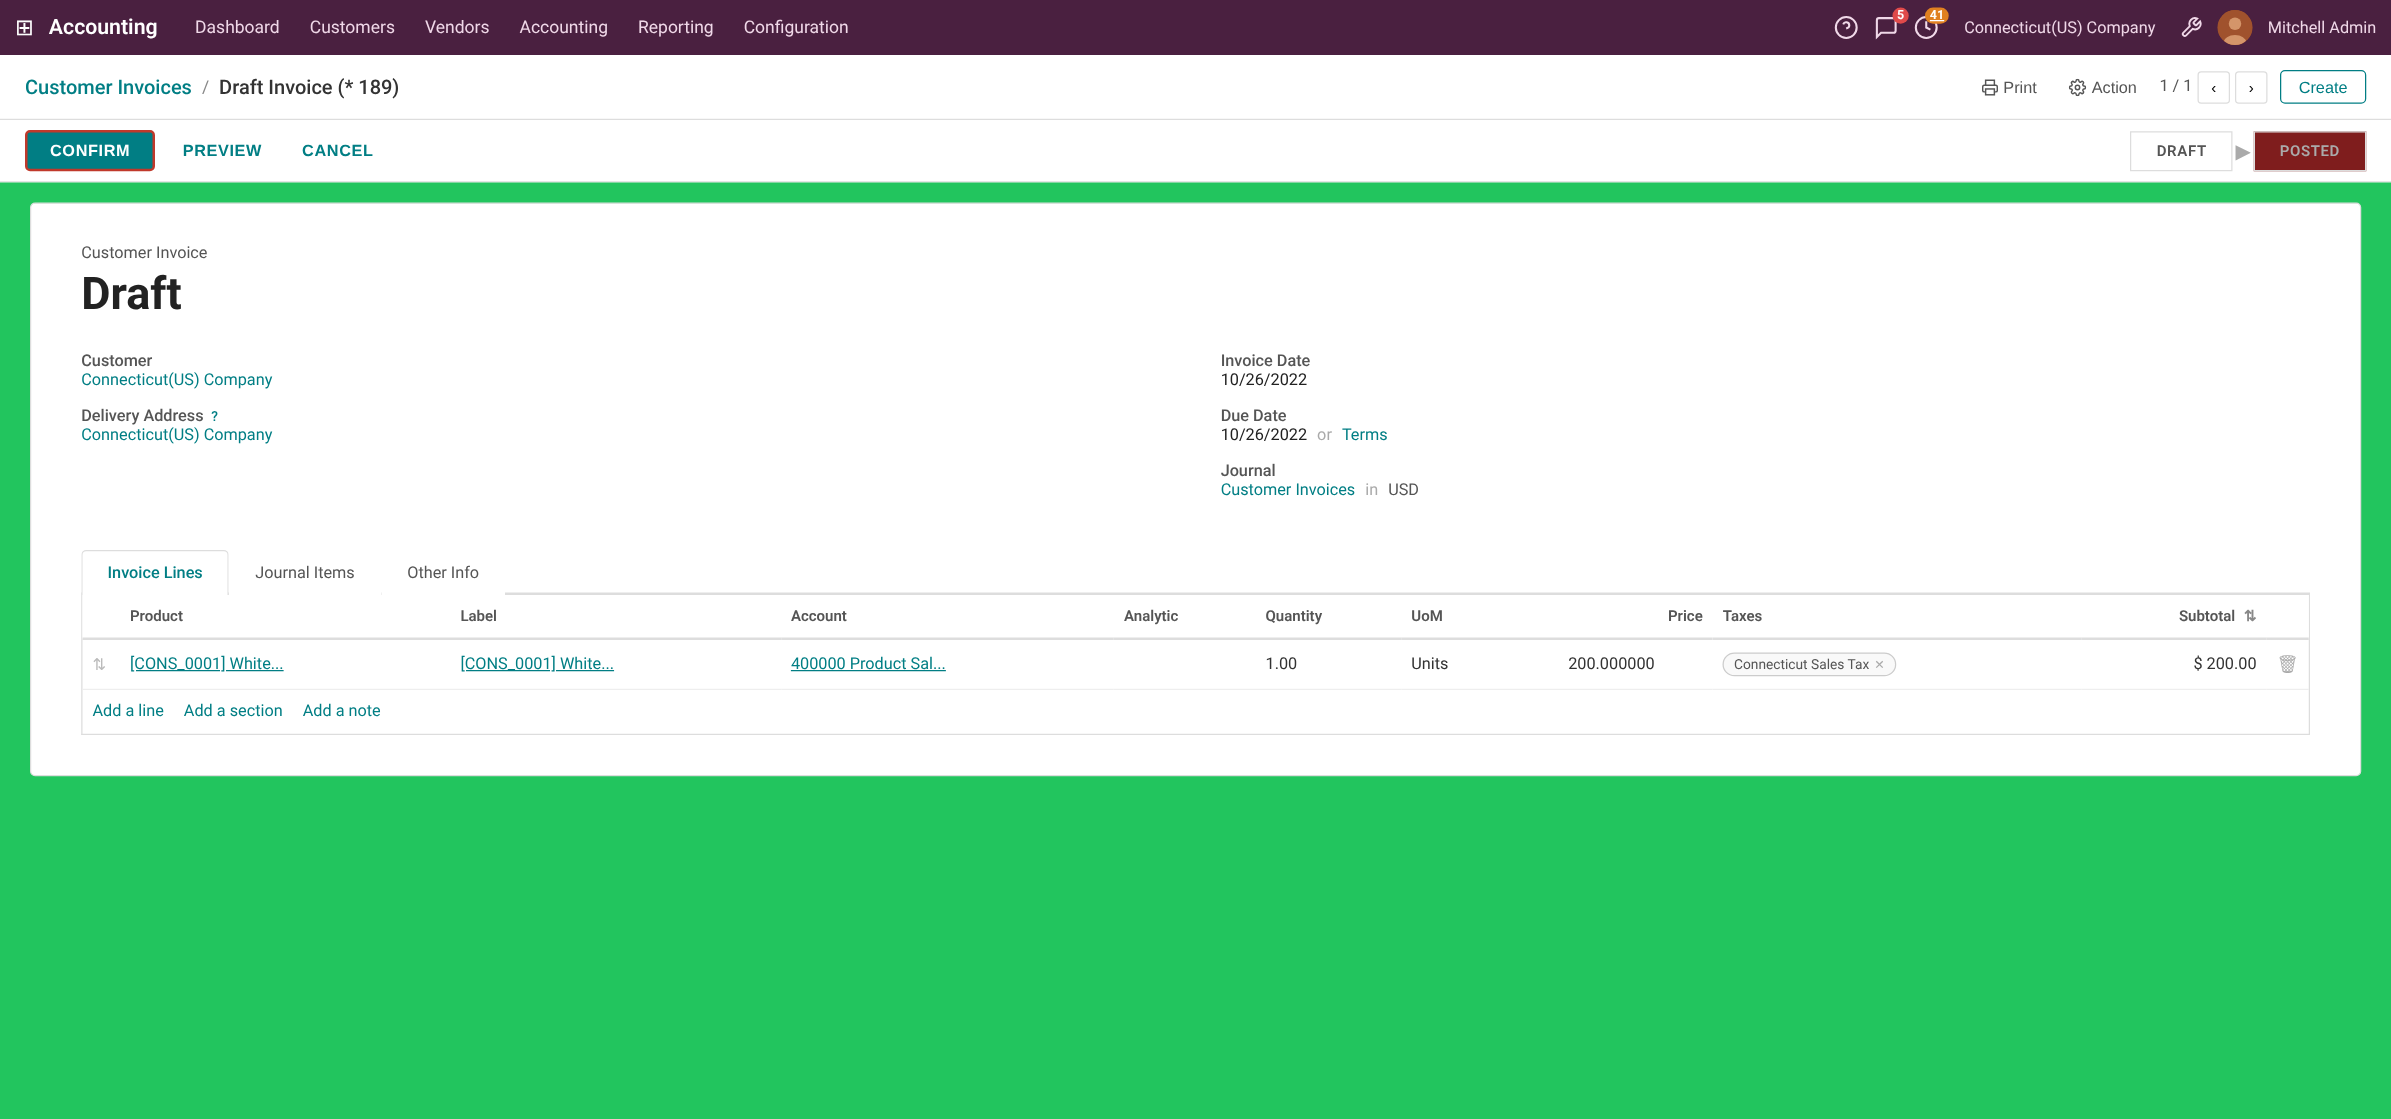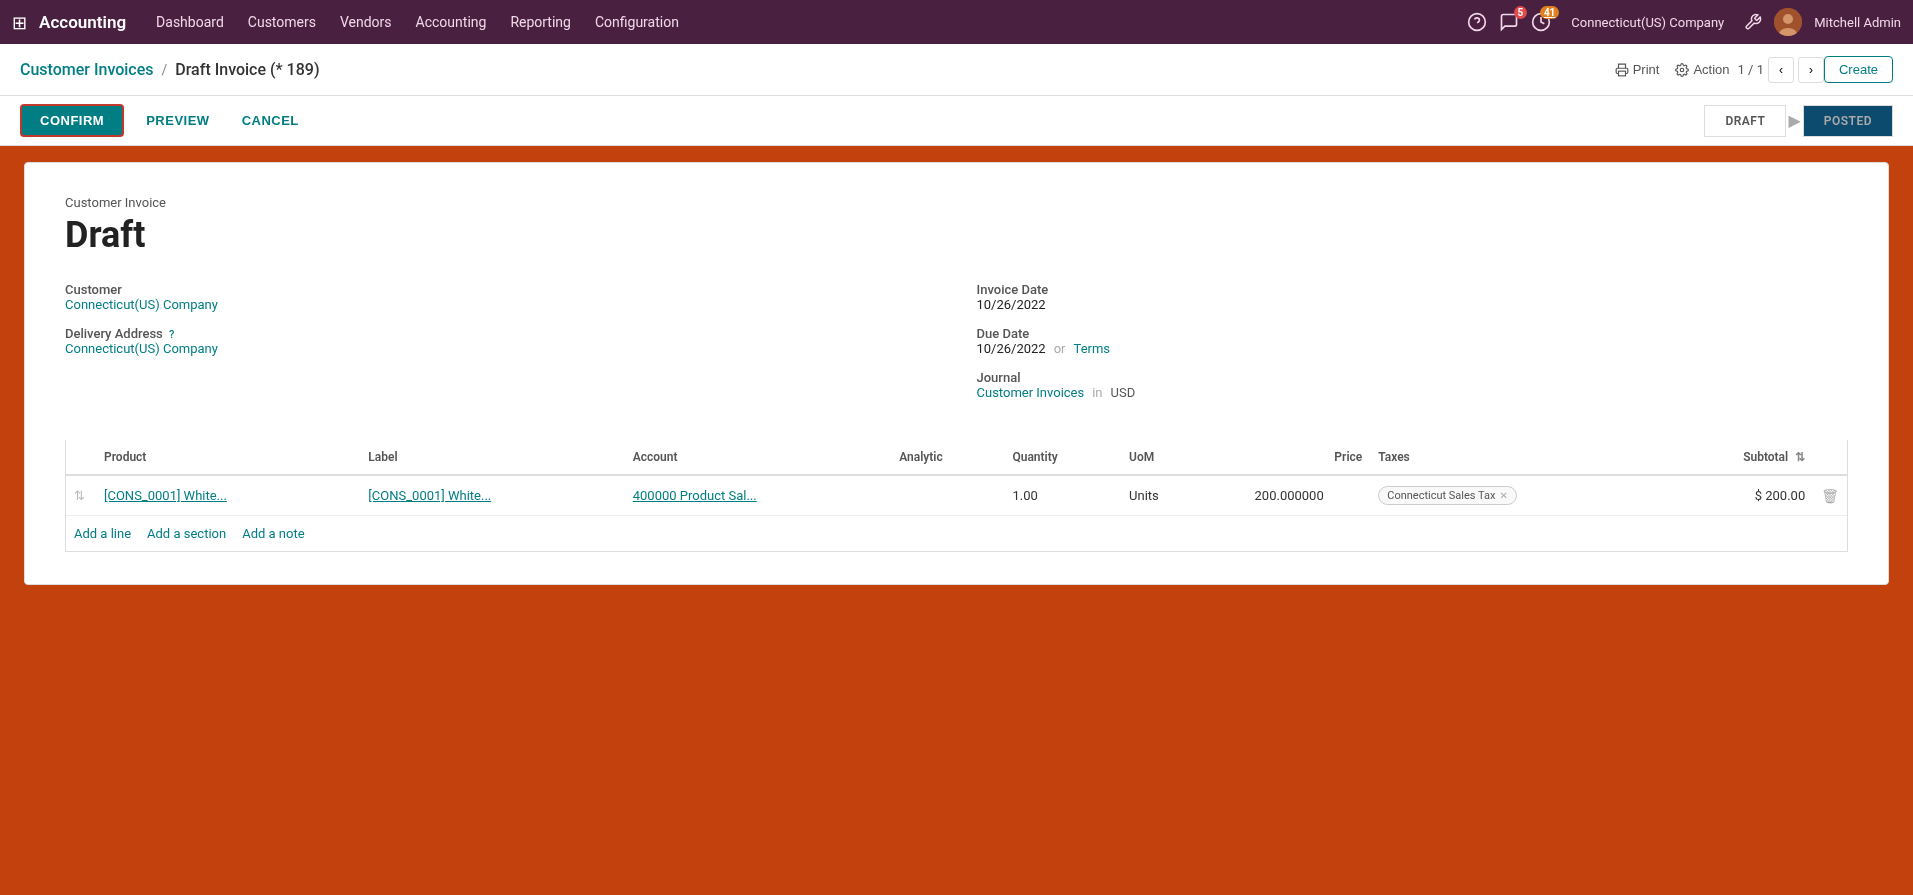--- a/index.html
+++ b/index.html
@@ -32,21 +32,21 @@
       border-bottom: 1px solid #ddd;
       display: flex;
       align-items: center;
       padding: 0 20px;
       height: 52px;
     }
     .breadcrumb-text { display: flex; align-items: center; gap: 4px; flex: 1; }
     .breadcrumb-link { color: #017e84; font-size: 16px; cursor: pointer; text-decoration: none; font-weight: 500; }
     .breadcrumb-sep { color: #888; margin: 0 4px; }
     .breadcrumb-current { color: #333; font-size: 16px; font-weight: 500; }
-    .breadcrumb-actions { display: flex; align-items: center; gap: 0; }
+    .breadcrumb-actions { display: flex; align-items: center; gap: 10px; }
     .btn-action { background: none; border: none; cursor: pointer; color: #555; font-size: 13px; display: flex; align-items: center; gap: 4px; padding: 4px 8px; }
     .pagination { display: flex; align-items: center; gap: 4px; font-size: 13px; color: #555; }
     .pag-btn { background: none; border: 1px solid #ddd; width: 26px; height: 26px; border-radius: 3px; cursor: pointer; display: flex; align-items: center; justify-content: center; font-size: 12px; }
     .btn-create { background: #fff; border: 1px solid #017e84; color: #017e84; padding: 5px 14px; border-radius: 4px; cursor: pointer; font-size: 13px; font-weight: 500; }
 
     
     .action-bar {
       background: #fff;
       border-bottom: 1px solid #ddd;
       display: flex;
@@ -62,27 +62,27 @@
       padding: 7px 18px;
       border-radius: 4px;
       cursor: pointer;
       font-size: 13px;
       font-weight: 700;
       letter-spacing: 0.5px;
       margin-right: 4px;
     }
     .btn-text { background: none; border: none; color: #017e84; font-size: 13px; font-weight: 600; cursor: pointer; padding: 7px 14px; letter-spacing: 0.5px; }
     .status-bar { display: flex; align-items: center; margin-left: auto; gap: 0; }
-    .status-item { padding: 8px 20px; font-size: 12px; font-weight: 600; color: #aaa; letter-spacing: 0.5px; position: relative; background: #0c4a6e; border: 1px solid #ddd; }
+    .status-item { padding: 8px 20px; font-size: 12px; font-weight: 600; color: #aaa; letter-spacing: 0.5px; position: relative; background: #7f1d1d; border: 1px solid #ddd; }
     .status-item.active { color: #555; background: #fff; }
 
     
     .main-content {
       padding: 16px 24px;
-      background: #c2410c;
+      background: #22c55e;
       min-height: calc(895px - 44px - 52px - 50px);
     }
     .invoice-card {
       background: #fff;
       border: 1px solid #ddd;
       border-radius: 4px;
       padding: 32px 40px;
     }
 
     .form-grid {
@@ -295,20 +295,25 @@
           <span class="field-label">Journal</span>
           <div class="field-value field-value-inline">
             <a href="#">Customer Invoices</a>
             <span style="color:#aaa; font-size:13px;">in</span>
             <span style="color:#555;">USD</span>
           </div>
         </div>
       </div>
     </div>
 
+    <div class="tabs">
+      <div class="tab active">Invoice Lines</div>
+      <div class="tab">Journal Items</div>
+      <div class="tab">Other Info</div>
+    </div>
 
     <div class="tab-panel">
       <table class="invoice-table">
         <thead>
           <tr>
             <th style="width:30px;"></th>
             <th>
               <span>Product</span>
             </th>
             <th>

